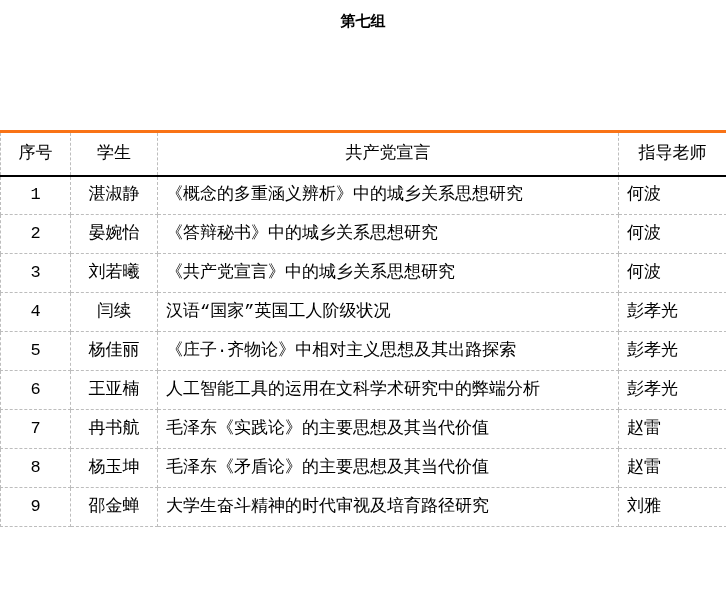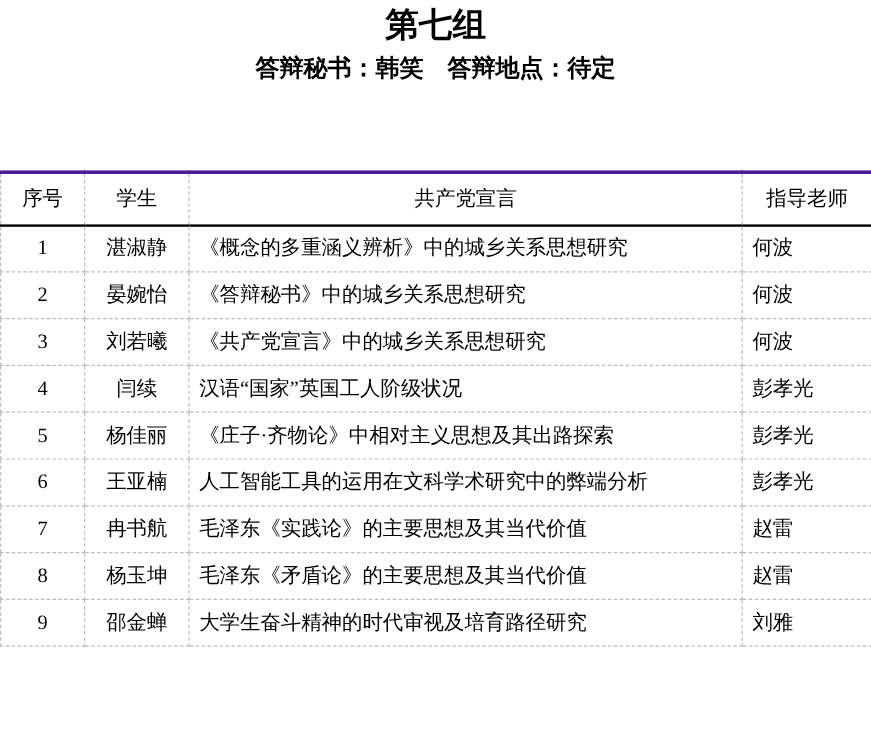--- a/index.html
+++ b/index.html
@@ -16,36 +16,37 @@
     width: 726px;
     height: 614px;
     background: #ffffff;
   }
   .doc-header {
     text-align: center;
     padding-top: 5px;
     height: 109px;
   }
   .group-title {
-    font-size: 28px;
+    font-size: 15px;
     font-weight: bold;
     line-height: 33px;
   }
   .header-line {
     font-size: 20px;
     font-weight: bold;
     line-height: 38px;
     white-space: pre;
   }
   table.roster {
     width: 726px;
     table-layout: fixed;
     border-collapse: collapse;
-    margin-top: 28px;
-    border-top: 3px solid #4c1d95;
+    margin-top: 16px;
+    border-top: 3px solid #f97316;
+    font-family: Liberation Mono, monospace;
   }
   col.c-no      { width: 70px;  }
   col.c-student { width: 87px;  }
   col.c-title   { width: 461px; }
   col.c-advisor { width: 108px; }
   th, td {
     border: 1px dashed #bdbdbd;
     font-size: 17px;
     font-weight: normal;
     line-height: 30px;
@@ -68,21 +69,20 @@
     padding-right: 5px;
   }
 </style>
 </head>
 <body>
 
 <div class="page">
 
   <div class="doc-header">
     <div class="group-title">第七组</div>
-    <div class="header-line">答辩秘书：韩笑　答辩地点：待定</div>
   </div>
 
   <table class="roster">
     <colgroup>
       <col class="c-no">
       <col class="c-student">
       <col class="c-title">
       <col class="c-advisor">
     </colgroup>
     <thead>

